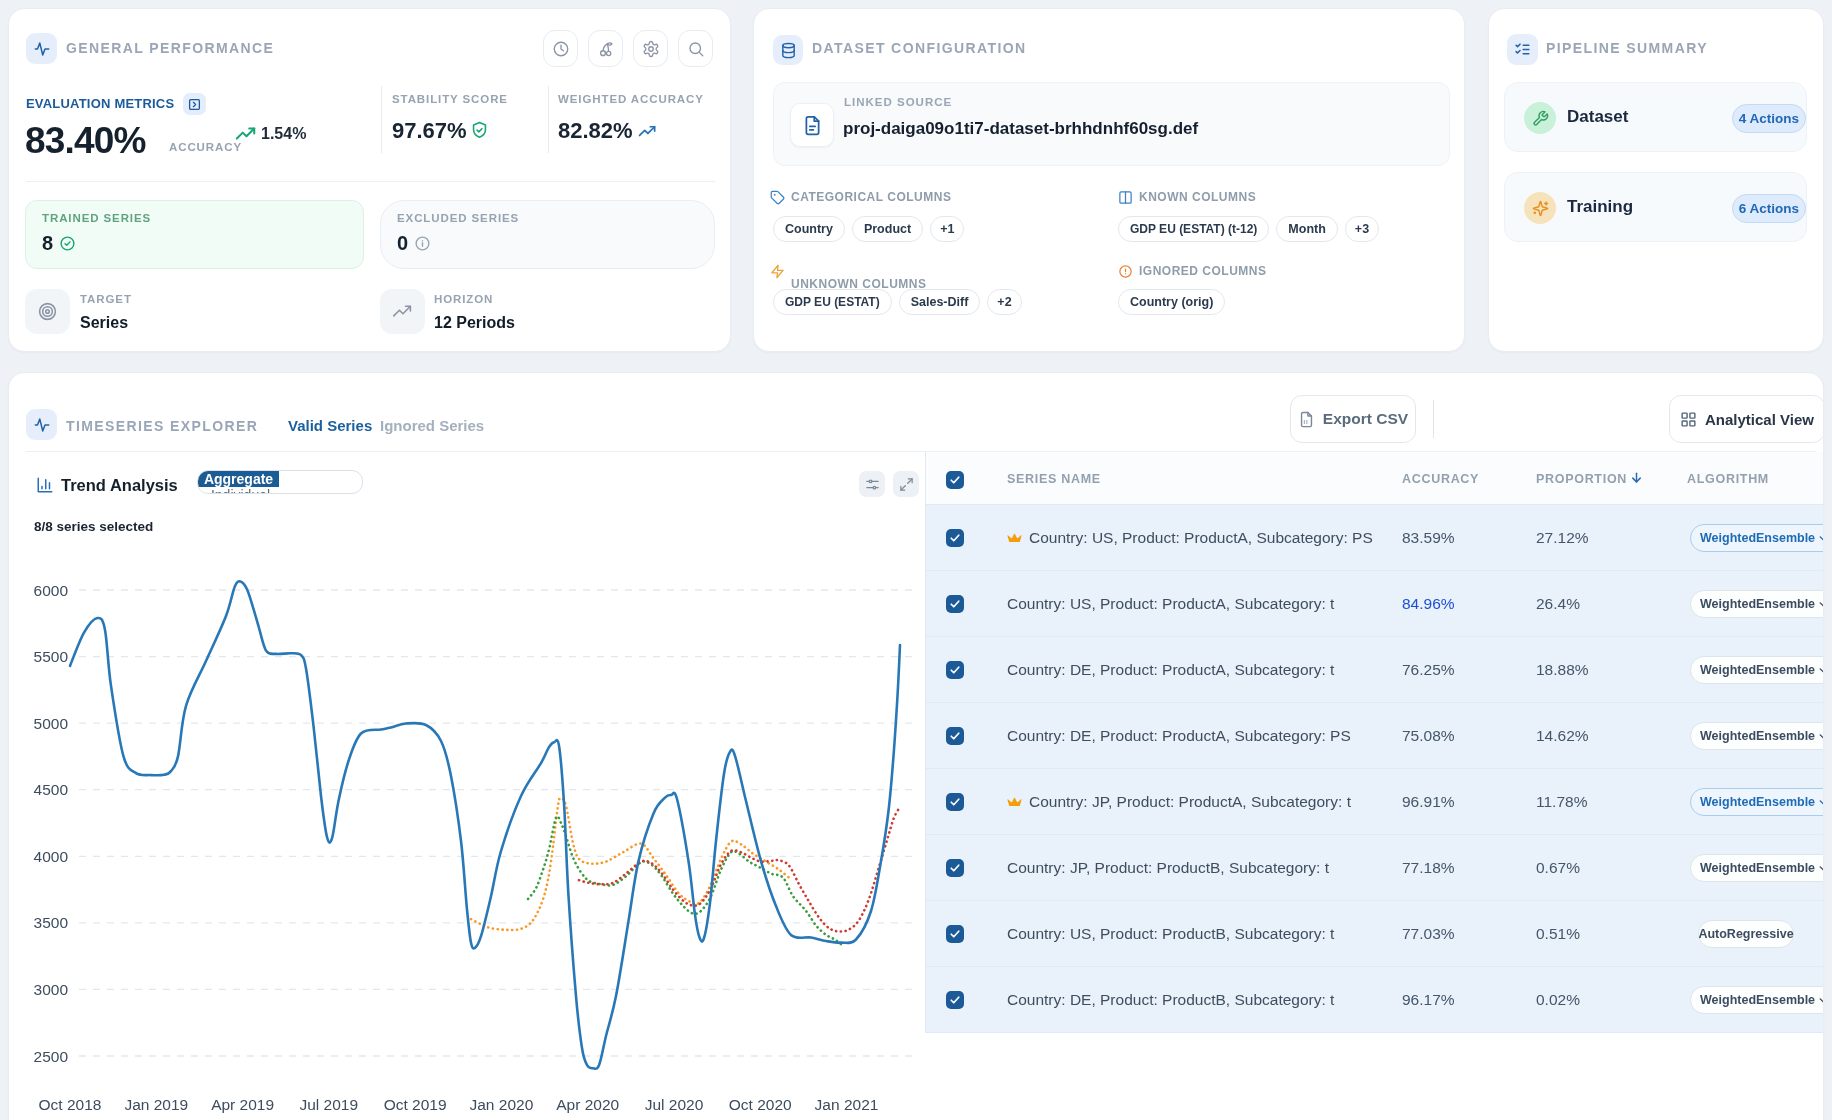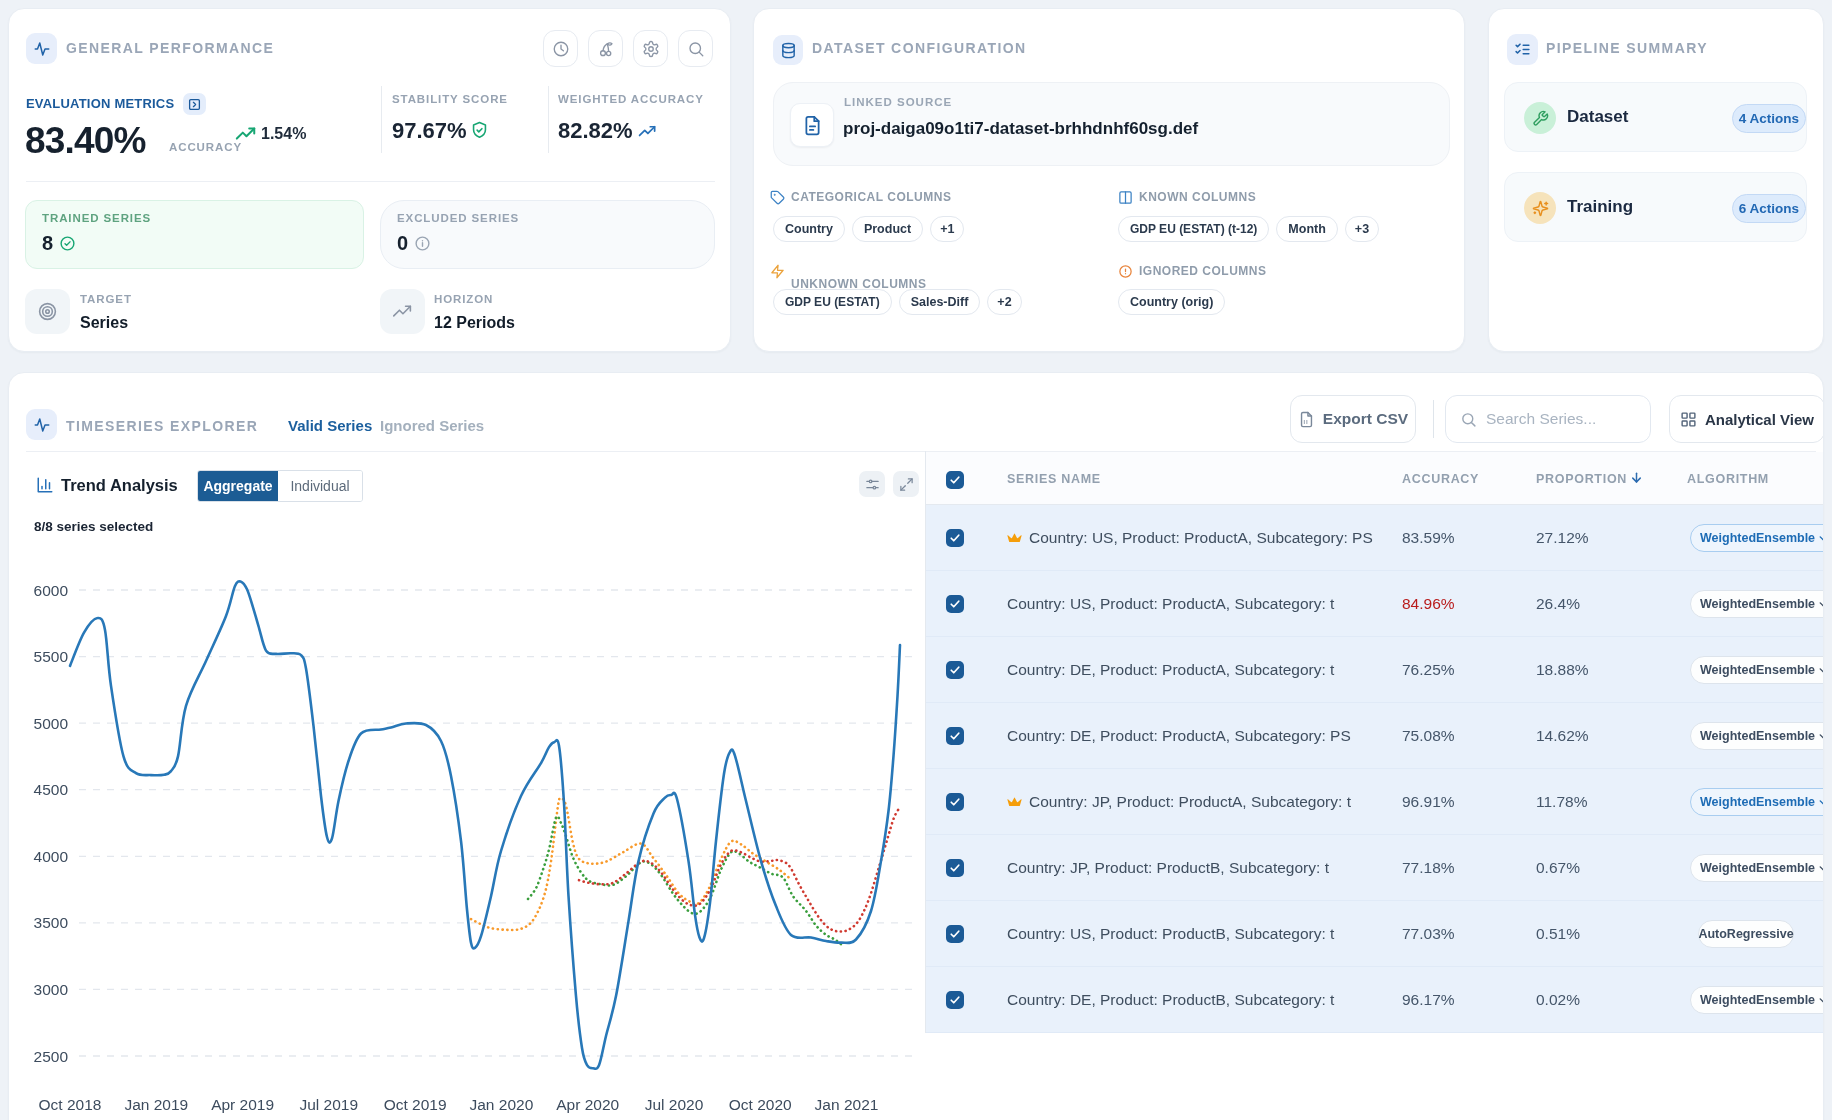--- a/index.html
+++ b/index.html
@@ -137,21 +137,21 @@
 <div class="card" style="left:753px; top:8px; width:712px; height:344px;">
   <div class="chip" style="left:19px; top:26px; width:30px; height:30px;">
     <svg width="17" height="17" viewBox="0 0 24 24" fill="none" stroke="#2163a8" stroke-width="2" stroke-linecap="round" stroke-linejoin="round">
         <ellipse cx="12" cy="5" rx="8" ry="3"></ellipse>
         <path d="M4 5v14c0 1.66 3.58 3 8 3s8-1.34 8-3V5"></path>
         <path d="M4 12c0 1.66 3.58 3 8 3s8-1.34 8-3"></path>
       </svg>
   </div>
   <div class="ctitle" style="left:58px; top:31px;">DATASET CONFIGURATION</div>
 
-  <div class="abs" style="left:19px; top:73px; width:677px; height:84px; background:#f8fafc; border:1px solid #eef1f5; border-radius:20px;">
+  <div class="abs" style="left:19px; top:73px; width:677px; height:84px; background:#f8fafc; border:1px solid #eef1f5; border-radius:12px;">
     <div style="position:absolute; left:16px; top:20px; width:44px; height:44px; background:#fff; border:1px solid #edf1f6; border-radius:10px; box-shadow:0 1px 2px rgba(30,41,59,.06); display:flex; align-items:center; justify-content:center;">
         <svg width="21" height="21" viewBox="0 0 24 24" fill="none" stroke="#2163a8" stroke-width="2" stroke-linecap="round" stroke-linejoin="round">
           <path d="M14 2H7a2 2 0 0 0-2 2v16a2 2 0 0 0 2 2h10a2 2 0 0 0 2-2V7z"></path>
           <path d="M14 2v5h5"></path>
           <path d="M9 13h6"></path>
           <path d="M9 17h4"></path>
         </svg>
       </div>
     <div style="position:absolute; left:70px; top:13px; font-size:11.5px; font-weight:bold; letter-spacing:1px; color:#9aa6b5;">LINKED SOURCE</div>
     <div style="position:absolute; left:69px; top:36px; font-size:17px; font-weight:bold; color:#14202e;">proj-daiga09o1ti7-dataset-brhhdnhf60sg.def</div>
@@ -257,27 +257,20 @@
 
   <div class="abs" style="left:1281px; top:22px; width:126px; height:48px; border:1px solid #e3e8ee; border-radius:12px; display:flex; align-items:center; justify-content:center; gap:8px;">
     <svg width="17" height="17" viewBox="0 0 24 24" fill="none" stroke="#7a889a" stroke-width="2" stroke-linecap="round" stroke-linejoin="round">
         <path d="M14 2H7a2 2 0 0 0-2 2v16a2 2 0 0 0 2 2h10a2 2 0 0 0 2-2V7z"></path>
         <path d="M14 2v5h5"></path>
         <path d="M9 14h.01M12.5 14h.01M9 17h.01M12.5 17h.01"></path>
       </svg>
     <span style="font-size:15.5px; font-weight:bold; color:#5b6b7e;">Export CSV</span>
   </div>
   <div class="abs" style="left:1424px; top:27px; width:1px; height:38px; background:#dfe5eb;"></div>
-  <div class="abs" style="left:1436px; top:22px; width:206px; height:48px; border:1px solid #e2e8f0; border-radius:12px; display:flex; align-items:center; gap:9px; padding-left:14px;">
-    <svg width="17" height="17" viewBox="0 0 24 24" fill="none" stroke="#9aa6b5" stroke-width="2" stroke-linecap="round">
-        <circle cx="11" cy="11" r="7"></circle>
-        <path d="M16.5 16.5 21 21"></path>
-      </svg>
-    <span style="font-size:15.5px; color:#a9b4c1;">Search Series...</span>
-  </div>
   <div class="abs" style="left:1660px; top:22px; width:156px; height:48px; border:1px solid #e3e8ee; border-radius:12px; display:flex; align-items:center; justify-content:center; gap:8px;">
     <svg width="17" height="17" viewBox="0 0 24 24" fill="none" stroke="#53647a" stroke-width="2" stroke-linecap="round" stroke-linejoin="round">
         <rect x="3" y="3" width="7" height="7" rx="1"></rect>
         <rect x="14" y="3" width="7" height="7" rx="1"></rect>
         <rect x="3" y="14" width="7" height="7" rx="1"></rect>
         <rect x="14" y="14" width="7" height="7" rx="1"></rect>
       </svg>
     <span style="font-size:15px; font-weight:bold; color:#2a3647;">Analytical View</span>
   </div>
 
@@ -285,21 +278,21 @@
 
   <div class="abs" style="left:27px; top:103px;">
       <svg width="18" height="18" viewBox="0 0 24 24" fill="none" stroke="#2670b8" stroke-width="2" stroke-linecap="round" stroke-linejoin="round">
         <path d="M3 3v18h18"></path>
         <path d="M18 17V9"></path>
         <path d="M13 17V5"></path>
         <path d="M8 17v-3"></path>
       </svg>
     </div>
   <div class="abs" style="left:52px; top:103px; font-size:16.5px; font-weight:bold; color:#15202d;">Trend Analysis</div>
-  <div class="abs" style="left:188px; top:97px; width:166px; height:32px; border:1px solid #d9e0e8; border-radius:3px; display:flex; overflow:hidden;">
+  <div class="abs" style="left:188px; top:97px; width:166px; height:24px; border:1px solid #d9e0e8; border-radius:11px; display:flex; overflow:hidden;flex-direction:column;">
     <div style="width:81px; background:#1c5c94; color:#fff; font-size:14px; font-weight:bold; display:flex; align-items:center; justify-content:center;">Aggregate</div>
     <div style="width:85px; background:#fff; color:#5c6a7a; font-size:14px; display:flex; align-items:center; justify-content:center;">Individual</div>
   </div>
   <div class="abs" style="left:850px; top:98px; width:26px; height:26px; background:#edf1f5; border-radius:7px; display:flex; align-items:center; justify-content:center;">
       <svg width="15" height="15" viewBox="0 0 24 24" fill="none" stroke="#7a889a" stroke-width="2" stroke-linecap="round">
         <path d="M3 7h4M11 7h10M3 17h10M17 17h4"></path>
         <circle cx="9" cy="7" r="2"></circle>
         <circle cx="15" cy="17" r="2"></circle>
       </svg>
     </div>
@@ -383,21 +376,21 @@
           <path d="M6 9l6 6 6-6"></path>
         </svg></div>
   </div>
   <div class="abs" style="left:917px; top:198px; width:899px; height:66px; background:#e9f1fb; border-bottom:1px solid #e0eaf7;">
   <div style="position:absolute; left:20px; top:24px; width:18px; height:18px; background:#1b5a96; border-radius:5px; display:flex; align-items:center; justify-content:center;">
         <svg width="12" height="12" viewBox="0 0 24 24" fill="none" stroke="#fff" stroke-width="3.4" stroke-linecap="round" stroke-linejoin="round">
           <path d="M4.5 12.5l5 5 10-11"></path>
         </svg>
       </div>
   <div style="position:absolute; left:81px; top:24px; font-size:15.5px; color:#3f4e5f;">Country: US, Product: ProductA, Subcategory: t</div>
-  <div style="position:absolute; left:476px; top:24px; font-size:15.5px; color:#b91c1c;">84.96%</div>
+  <div style="position:absolute; left:476px; top:24px; font-size:15.5px; color:#1d4ed8;">84.96%</div>
   <div style="position:absolute; left:610px; top:24px; font-size:15.5px; color:#45566a;">26.4%</div>
   <div style="position:absolute; left:764px; top:19px; height:28px; width:170px; background:#fdfefe; border:1px solid #dde4ec; color:#3d4d61; border-radius:14px; display:flex; align-items:center; padding-left:9px; font-size:12.5px; font-weight:bold;">WeightedEnsemble<svg width="13" height="13" viewBox="0 0 24 24" fill="none" stroke="#3d4d61" stroke-width="2.6" stroke-linecap="round" stroke-linejoin="round" style="margin-left:2px;">
           <path d="M6 9l6 6 6-6"></path>
         </svg></div>
   </div>
   <div class="abs" style="left:917px; top:264px; width:899px; height:66px; background:#e9f1fb; border-bottom:1px solid #e0eaf7;">
   <div style="position:absolute; left:20px; top:24px; width:18px; height:18px; background:#1b5a96; border-radius:5px; display:flex; align-items:center; justify-content:center;">
         <svg width="12" height="12" viewBox="0 0 24 24" fill="none" stroke="#fff" stroke-width="3.4" stroke-linecap="round" stroke-linejoin="round">
           <path d="M4.5 12.5l5 5 10-11"></path>
         </svg>

